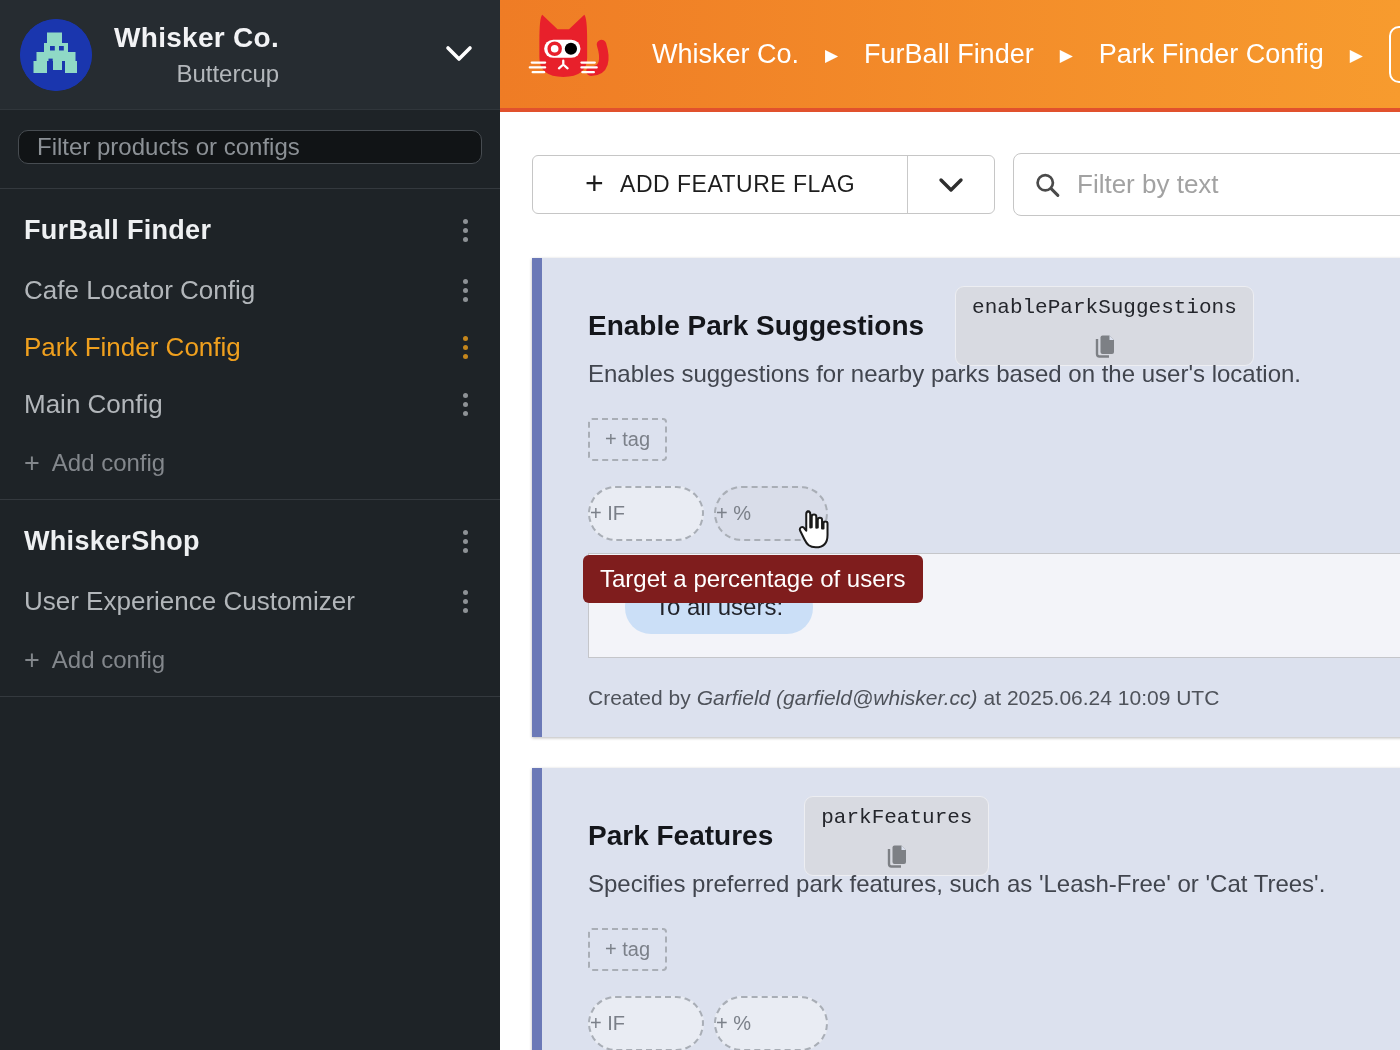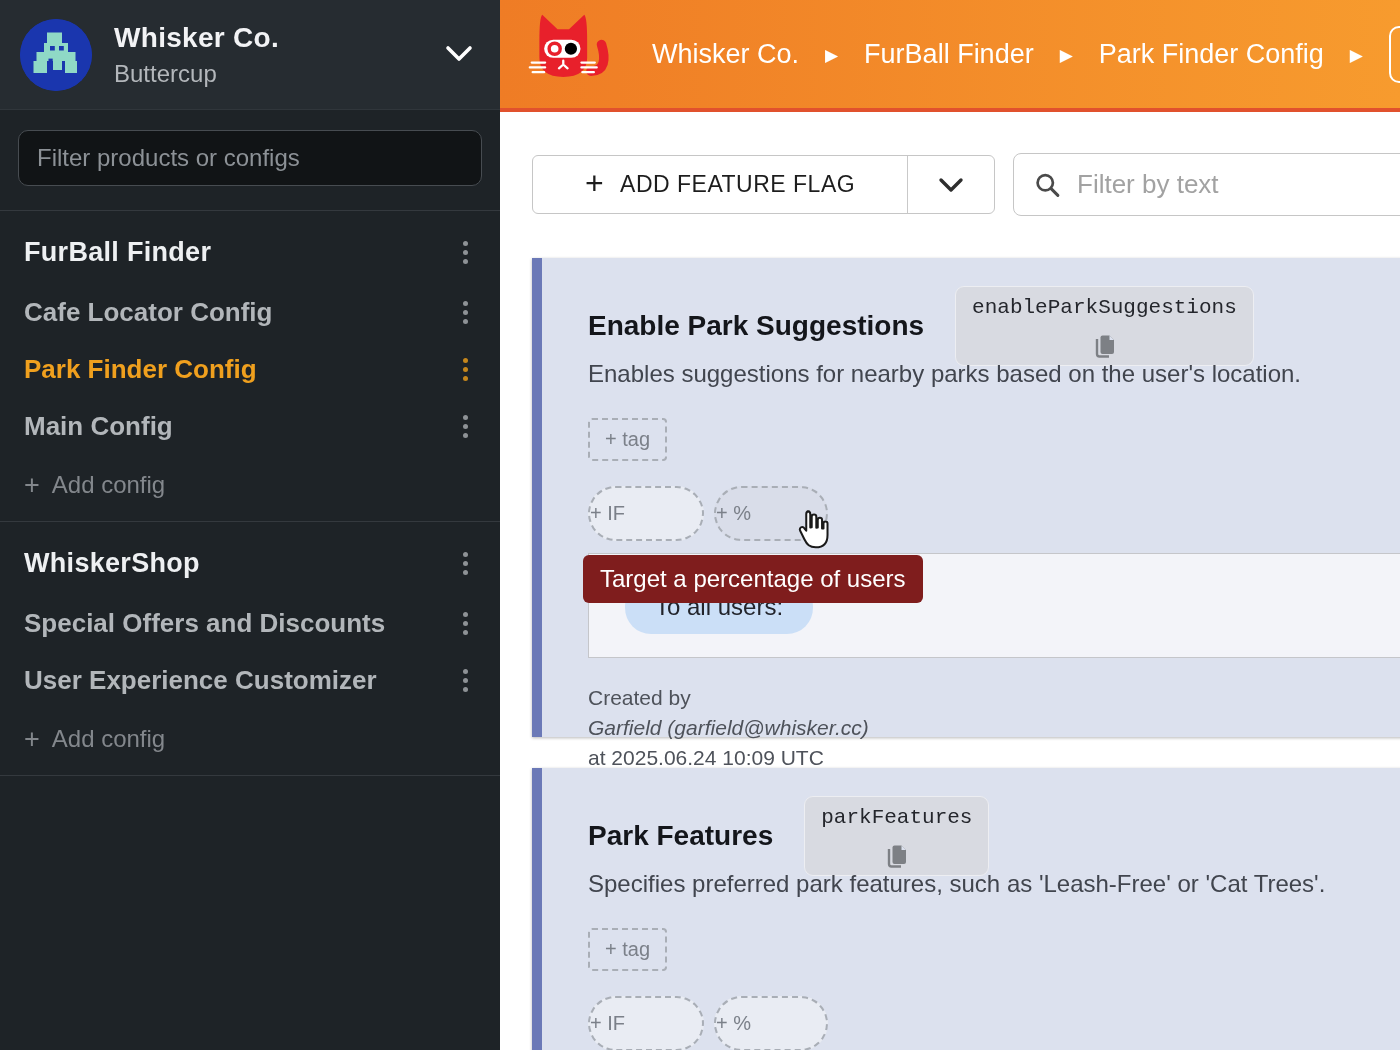--- a/index.html
+++ b/index.html
@@ -9,35 +9,35 @@
 
   
   .sidebar { position:absolute; left:0; top:0; width:500px; height:1050px;
              background:#1e2327; z-index:2; }
   .org-header { height:110px; background:#262c31; display:flex; align-items:center;
                 padding:0 20px; position:relative; border-bottom:1px solid #30363b; }
   .avatar { width:72px; height:72px; border-radius:50%; background:#1a36ae;
             flex:0 0 auto; display:flex; align-items:center; justify-content:center; overflow:hidden; }
   .org-text { margin-left:22px; }
   .org-name { font-size:28px; font-weight:bold; color:#f2f3f5; letter-spacing:.3px; }
-  .org-env  { font-size:24px; color:#b3b7bb; margin-top:6px; }
+  .org-env  { font-size:24px; color:#b3b7bb; margin-top:6px;text-align:right; }
   .org-chevron { position:absolute; right:26px; top:44px; }
 
   .filter-wrap { padding:20px 18px 24px 18px; border-bottom:1px solid #34393e; }
-  .filter-input { width:100%; height:56px; background:#111416; border:1px solid #474c51;
+  .filter-input { width:100%; height:34px; background:#111416; border:1px solid #474c51;
                   border-radius:10px; padding:0 18px; font-size:24px; color:#c8ccd0;
                   font-family:"Liberation Sans", sans-serif; outline:none; }
   .filter-input::placeholder { color:#8c9196; }
 
   .product-section { border-bottom:1px solid #34393e; padding-bottom:16px; }
   .section-head { display:flex; justify-content:space-between; align-items:center;
                   padding:26px 28px 16px 24px; }
   .section-name { font-size:27px; font-weight:bold; color:#eef0f2; letter-spacing:.3px; }
   .config-row { display:flex; justify-content:space-between; align-items:center;
-                padding:13px 28px 13px 24px; font-size:26px; color:#b2b6ba; cursor:pointer;font-weight:bold; }
+                padding:13px 28px 13px 24px; font-size:26px; color:#b2b6ba; cursor:pointer; }
   .config-row.active { color:#f0a01e; }
   .kebab { display:flex; flex-direction:column; gap:4px; padding:4px; cursor:pointer; }
   .kebab i { width:5px; height:5px; border-radius:50%; background:#8e9296; }
   .config-row.active .kebab i { background:#c5861c; }
   .add-config { display:flex; align-items:center; gap:12px; padding:16px 24px 6px 24px;
                 font-size:24px; color:#83878c; cursor:pointer; }
   .add-config .plus { font-size:27px; line-height:20px; font-weight:400; }
 
   
   .topbar { position:absolute; left:500px; top:0; width:900px; height:112px;
@@ -93,21 +93,21 @@
           padding:14px 0; width:116px; text-align:left; font-size:20px; color:#7b8089; cursor:pointer; }
   .pill-if  { left:46px; background:#e9ecf3; }
   .pill-pct { left:172px; background:#d9dde9; width:114px; }
 
   .targeting-panel { position:absolute; left:46px; right:-2px; top:295px; height:105px;
                      background:#f3f4f9; border:1px solid #c5c6ca; z-index:1; }
   .serve-pill { display:inline-block; margin:26px 0 0 36px; background:#cbdff7;
                 border-radius:26px; padding:13px 30px; font-size:24px; color:#22242b; }
 
   .created-line { position:absolute; left:46px; top:428px; font-size:21px; color:#4e525a;
-                  display:flex; gap:6px; white-space:nowrap;flex-direction:column; }
+                  display:flex; gap:6px; white-space:nowrap; }
   .created-line .auth { font-style:italic; }
 
   .tooltip { position:absolute; left:41px; top:297px; background:#7f1d1d; color:#fff;
              font-size:24px; padding:10px 17px; border-radius:6px; z-index:5; white-space:nowrap; }
 
   .cursor-hand { position:absolute; left:248px; top:248px; z-index:6; }
 </style>
 </head>
 <body>
 
@@ -179,28 +179,20 @@
     </div>
     <div class="add-config">
       <span class="plus">+</span>
       <span>Add config</span>
     </div>
   </div>
 
   <div class="product-section">
     <div class="section-head">
       <span class="section-name">WhiskerShop</span>
-      <span class="kebab">
-          <i></i>
-          <i></i>
-          <i></i>
-        </span>
-    </div>
-    <div class="config-row">
-      <span>Special Offers and Discounts</span>
       <span class="kebab">
           <i></i>
           <i></i>
           <i></i>
         </span>
     </div>
     <div class="config-row">
       <span>User Experience Customizer</span>
       <span class="kebab">
           <i></i>

